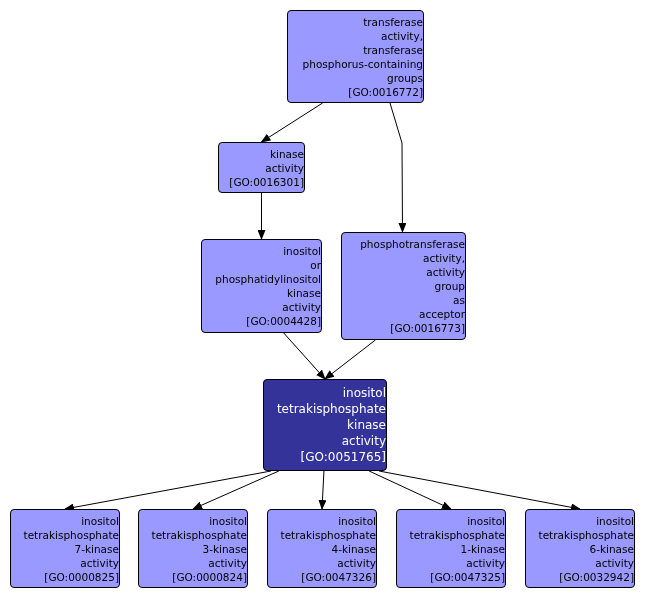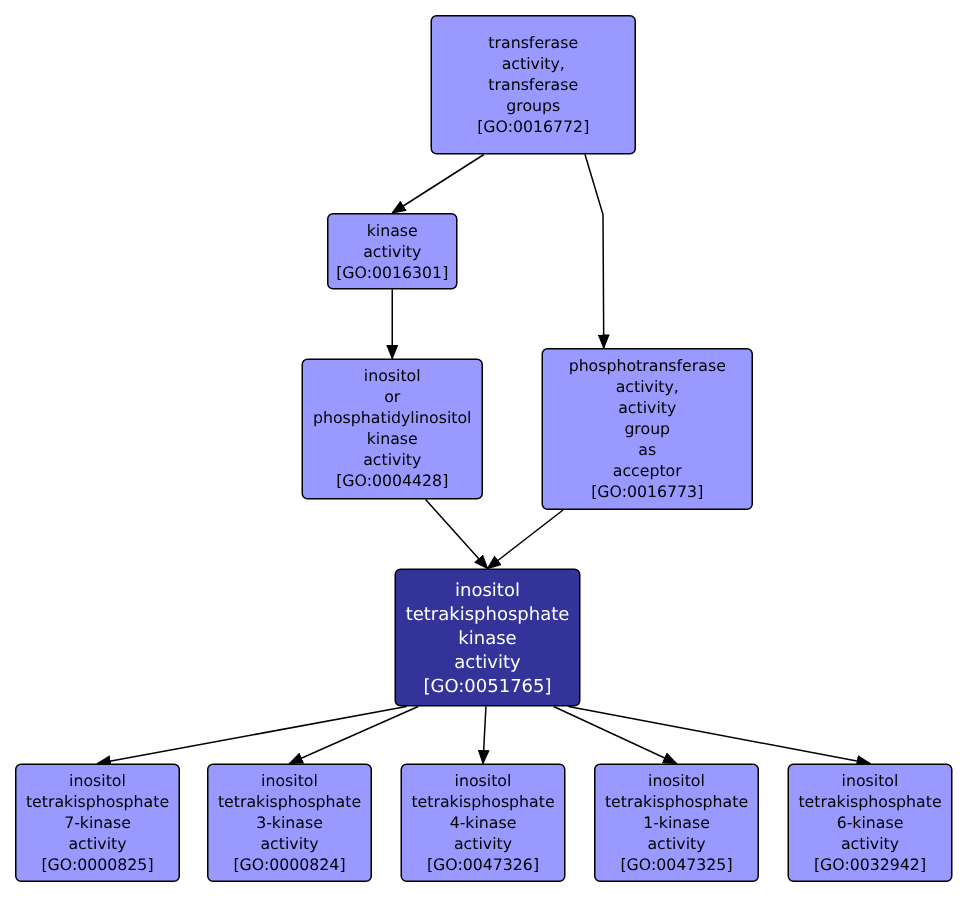--- a/index.html
+++ b/index.html
@@ -11,21 +11,21 @@
       border: 1px solid #000000;
       border-radius: 4px;
       background: #9999ff;
       color: #000000;
       font-family: "DejaVu Sans", sans-serif;
       font-size: 10.5px;
       line-height: 14px;
       display: flex;
       flex-direction: column;
       justify-content: center;
-      align-items: center;
+      align-items: flex-end;
       text-align: center;
       cursor: pointer;
     }
     .node.focus {
       background: #333399;
       color: #ffffff;
       font-size: 12px;
       line-height: 16px;
     }
     .node .line { white-space: nowrap; display: block; }
@@ -51,37 +51,38 @@
         <path d="M323.95,471 L322,509" fill="none" stroke="#000000" stroke-width="1" marker-end="url(#arrow)"></path>
         <path d="M369.1,471 L451,509" fill="none" stroke="#000000" stroke-width="1" marker-end="url(#arrow)"></path>
         <path d="M379,471 L580,509" fill="none" stroke="#000000" stroke-width="1" marker-end="url(#arrow)"></path>
       </g>
   </svg>
 
   <div class="node" id="n0" style="left:287px;top:10px;width:137px;height:93px;">
       <span class="line">transferase</span>
       <span class="line">activity,</span>
       <span class="line">transferase</span>
+      <span class="line">phosphorus-containing</span>
       <span class="line">groups</span>
       <span class="line">[GO:0016772]</span>
     </div>
   <div class="node" id="n1" style="left:218px;top:142px;width:87px;height:51px;">
       <span class="line">kinase</span>
       <span class="line">activity</span>
       <span class="line">[GO:0016301]</span>
     </div>
   <div class="node" id="n2" style="left:201px;top:239px;width:121px;height:94px;">
       <span class="line">inositol</span>
       <span class="line">or</span>
       <span class="line">phosphatidylinositol</span>
       <span class="line">kinase</span>
       <span class="line">activity</span>
       <span class="line">[GO:0004428]</span>
     </div>
-  <div class="node" id="n3" style="left:361px;top:232px;width:141px;height:108px;">
+  <div class="node" id="n3" style="left:341px;top:232px;width:125px;height:108px;">
       <span class="line">phosphotransferase</span>
       <span class="line">activity,</span>
       <span class="line">activity</span>
       <span class="line">group</span>
       <span class="line">as</span>
       <span class="line">acceptor</span>
       <span class="line">[GO:0016773]</span>
     </div>
   <div class="node focus" id="n4" style="left:263px;top:379px;width:124px;height:92px;">
       <span class="line">inositol</span>

